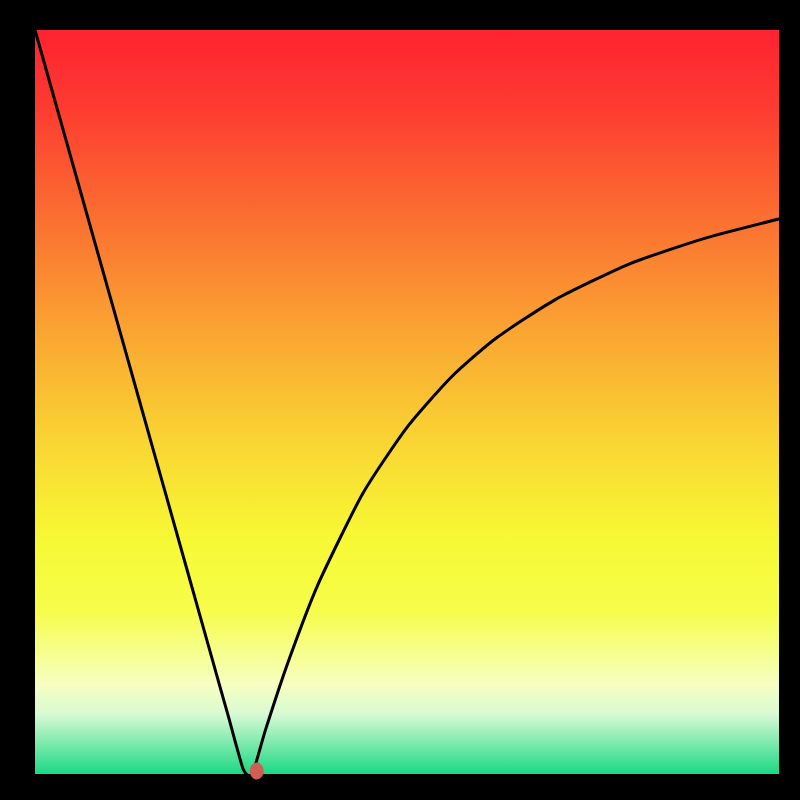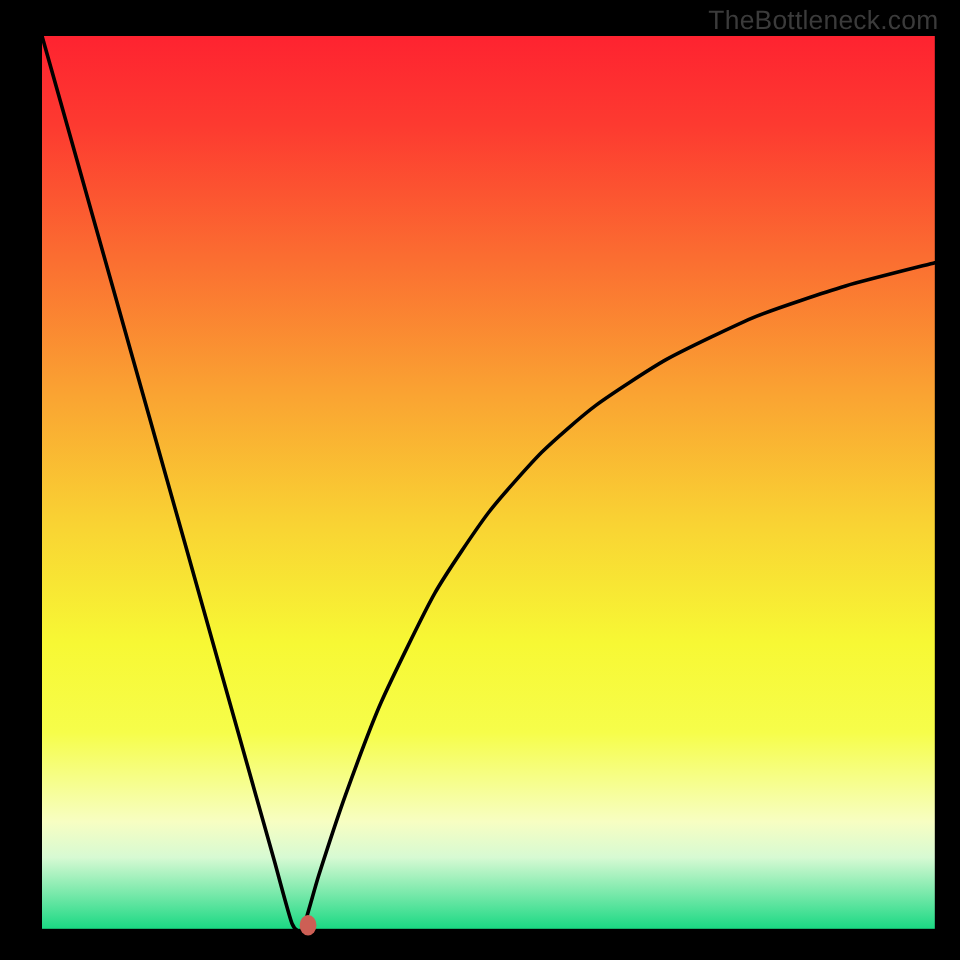--- a/index.html
+++ b/index.html
@@ -28,21 +28,20 @@
     user-select: none;
   }
   svg {
     display: block;
   }
 </style>
 </head>
 <body>
 
 <div class="frame">
-  <div class="watermark">TheBottleneck.com</div>
   <svg id="chart-svg" width="800" height="800" viewBox="0 0 800 800">
       <defs>
         <linearGradient id="bg-grad" x1="0" y1="0" x2="0" y2="1">
           <stop offset="0.0%" stop-color="#fe2330"></stop>
           <stop offset="10.0%" stop-color="#fd3a30"></stop>
           <stop offset="25.0%" stop-color="#fb6e31"></stop>
           <stop offset="40.0%" stop-color="#faa332"></stop>
           <stop offset="55.0%" stop-color="#f9d433"></stop>
           <stop offset="68.0%" stop-color="#f7f834"></stop>
           <stop offset="78.0%" stop-color="#f6fd4a"></stop>

